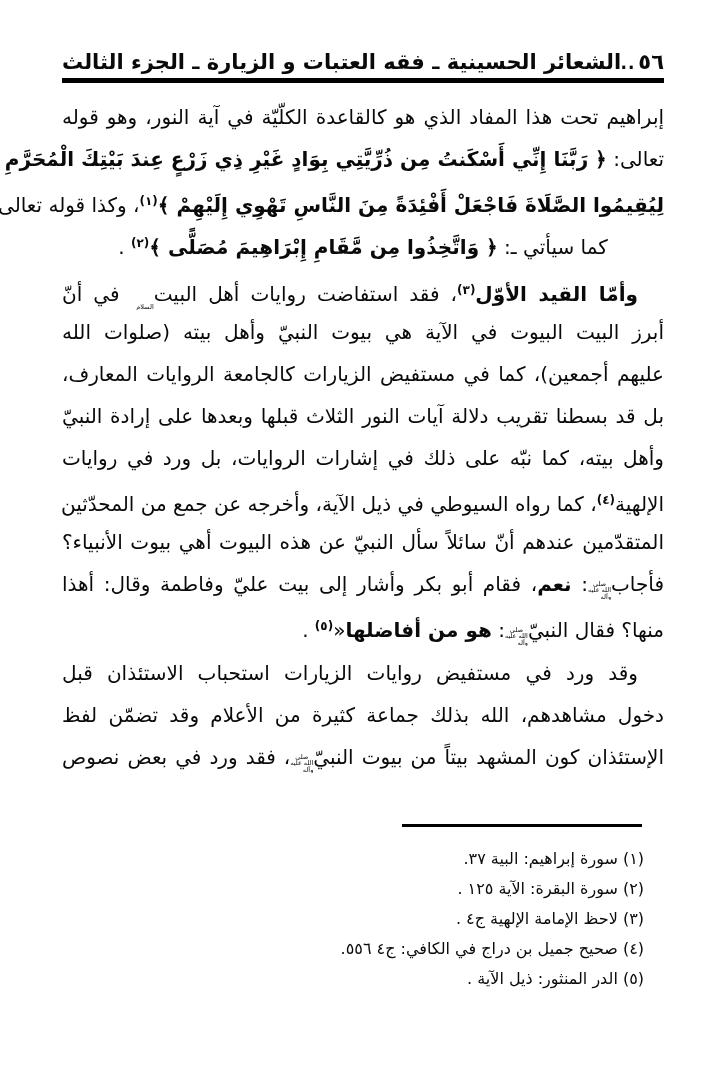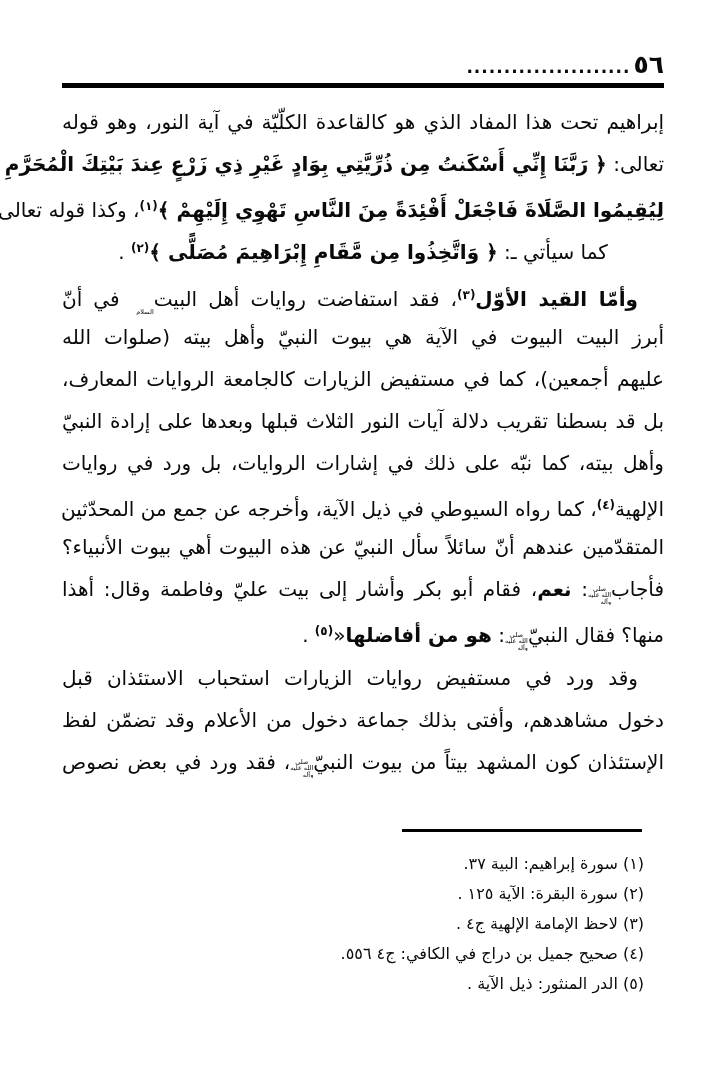--- a/index.html
+++ b/index.html
@@ -15,21 +15,21 @@
     padding:0 40px 0 62px;
   }
   
   .header{
     margin-top:50px;
     display:flex;
     align-items:baseline;
     font-weight:bold;
     white-space:nowrap;
   }
-  .header .num{font-size:25px;flex:0 0 auto;}
+  .header .num{font-size:21px;flex:0 0 auto;}
   .header .leader{
     flex:1 1 auto;min-width:0;overflow:hidden;
     font-size:17px;letter-spacing:1px;
     padding:0 3px;
   }
   .header .title{flex:0 0 auto;font-size:21px;}
   .rule{height:5px;background:#000;margin-top:4px;}
   
   .bodytext{margin-top:13px;font-size:20px;}
   .para + .para{margin-top:5px;}
@@ -74,20 +74,21 @@
   .fn{line-height:30px;white-space:nowrap;}
 </style>
 </head>
 <body>
 
 <div class="page">
 
   <div class="header">
     <span class="num">٥٦</span>
     <span class="leader">......................</span>
+    <span class="title">الشعائر الحسينية ـ فقه العتبات و الزيارة ـ الجزء الثالث</span>
   </div>
 
   <div class="rule"></div>
 
   <div class="bodytext">
       <div class="para">
         <div class="line justify"><span>إبراهيم تحت هذا المفاد الذي هو كالقاعدة الكلّيّة في آية النور، وهو قوله</span></div>
         <div class="line justify"><span>تعالى: </span><span class="quran">﴿ رَبَّنَا إِنِّي أَسْكَنتُ مِن ذُرِّيَّتِي بِوَادٍ غَيْرِ ذِي زَرْعٍ عِندَ بَيْتِكَ الْمُحَرَّمِ رَبَّنَا</span></div>
         <div class="line justify"><span class="quran">لِيُقِيمُوا الصَّلَاةَ فَاجْعَلْ أَفْئِدَةً مِنَ النَّاسِ تَهْوِي إِلَيْهِمْ ﴾</span><span class="fnref">(١)</span><span>، وكذا قوله تعالى ـ</span></div>
         <div class="line center"><span>كما سيأتي ـ: </span><span class="quran">﴿ وَاتَّخِذُوا مِن مَّقَامِ إِبْرَاهِيمَ مُصَلًّى ﴾</span><span class="fnref">(٢)</span><span> .</span></div>
@@ -98,21 +99,21 @@
         <div class="line justify"><span>عليهم أجمعين)، كما في مستفيض الزيارات كالجامعة الروايات المعارف،</span></div>
         <div class="line justify"><span>بل قد بسطنا تقريب دلالة آيات النور الثلاث قبلها وبعدها على إرادة النبيّ</span></div>
         <div class="line justify"><span>وأهل بيته، كما نبّه على ذلك في إشارات الروايات، بل ورد في روايات</span></div>
         <div class="line justify"><span>الإلهية</span><span class="fnref">(٤)</span><span>، كما رواه السيوطي في ذيل الآية، وأخرجه عن جمع من المحدّثين</span></div>
         <div class="line justify"><span>المتقدّمين عندهم أنّ سائلاً سأل النبيّ عن هذه البيوت أهي بيوت الأنبياء؟</span></div>
         <div class="line justify"><span>فأجاب</span><span class="honorific">صلى الله عليه وآله</span><span>: </span><span class="bold">نعم</span><span>، فقام أبو بكر وأشار إلى بيت عليّ وفاطمة وقال: أهذا</span></div>
         <div class="line start"><span>منها؟ فقال النبيّ</span><span class="honorific">صلى الله عليه وآله</span><span>: </span><span class="bold">هو من أفاضلها</span><span>«</span><span class="fnref">(٥)</span><span> .</span></div>
       </div>
       <div class="para">
         <div class="line justify indent"><span>وقد ورد في مستفيض روايات الزيارات استحباب الاستئذان قبل</span></div>
-        <div class="line justify"><span>دخول مشاهدهم، وأفتى بذلك جماعة دخول من الأعلام وقد تضمّن لفظ</span></div>
+        <div class="line justify"><span>دخول مشاهدهم، الله بذلك جماعة كثيرة من الأعلام وقد تضمّن لفظ</span></div>
         <div class="line justify"><span>الإستئذان كون المشهد بيتاً من بيوت النبيّ</span><span class="honorific">صلى الله عليه وآله</span><span>، فقد ورد في بعض نصوص</span></div>
       </div>
     </div>
 
   <div class="fn-rule"></div>
 
   <div class="footnotes">
       <div class="fn">(١) سورة إبراهيم: البية ٣٧.</div>
       <div class="fn">(٢) سورة البقرة: الآية ١٢٥ .</div>
       <div class="fn">(٣) لاحظ الإمامة الإلهية ج٤ .</div>

